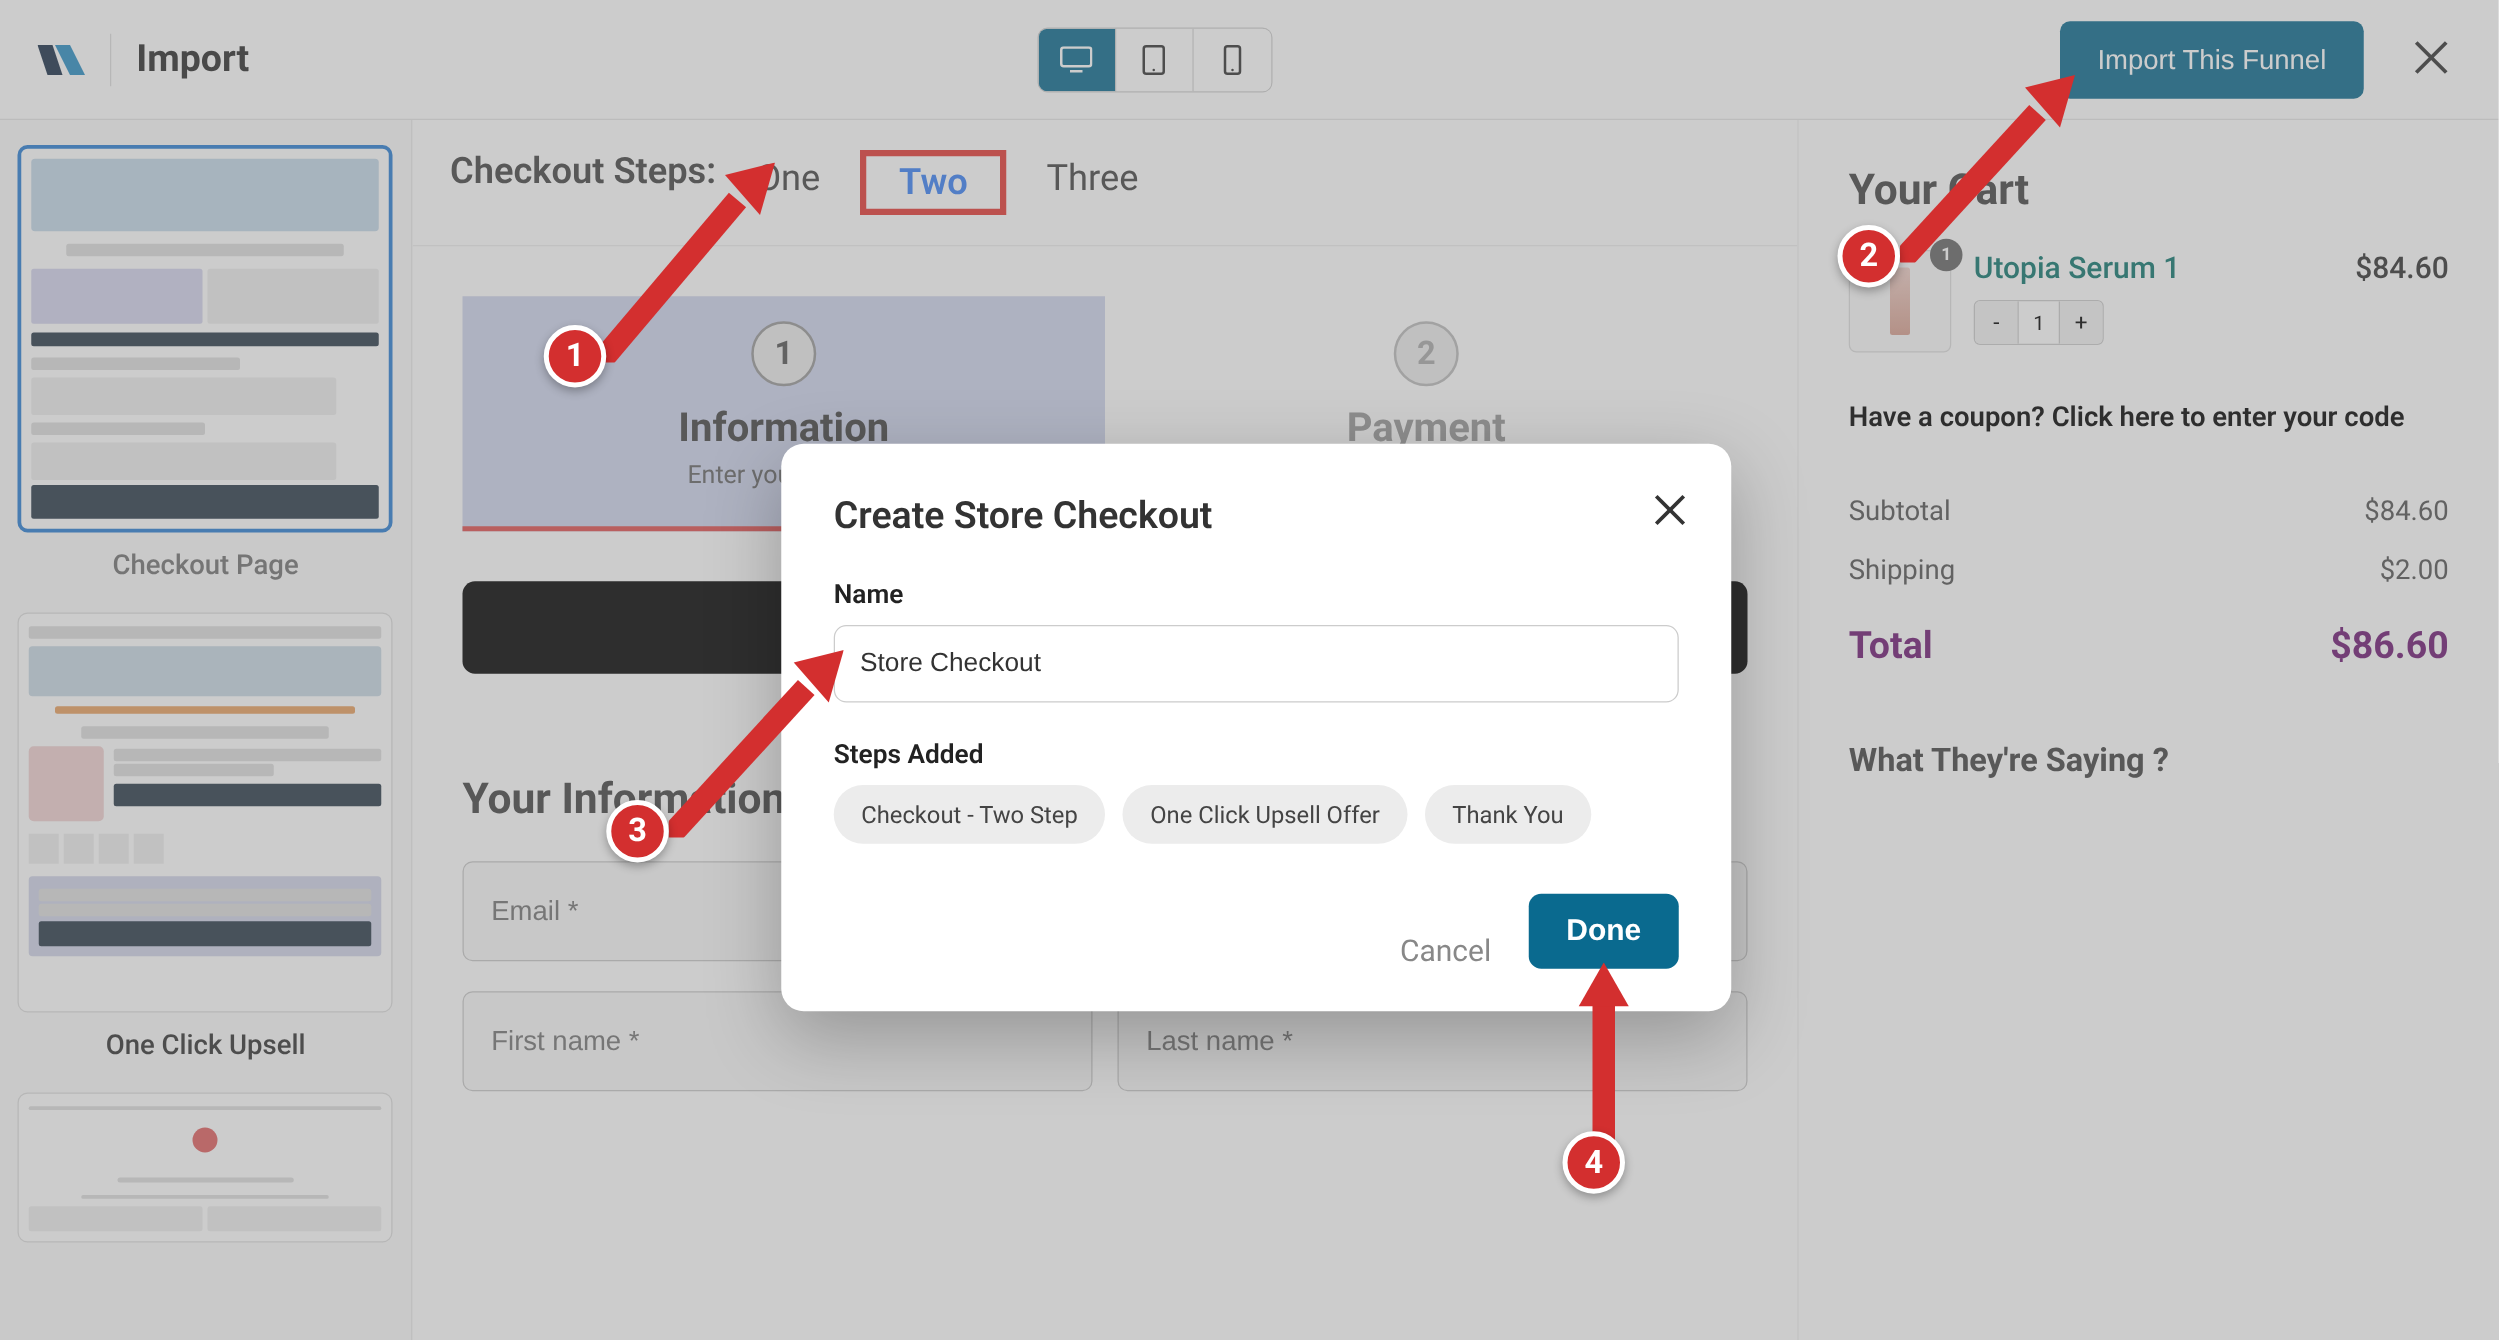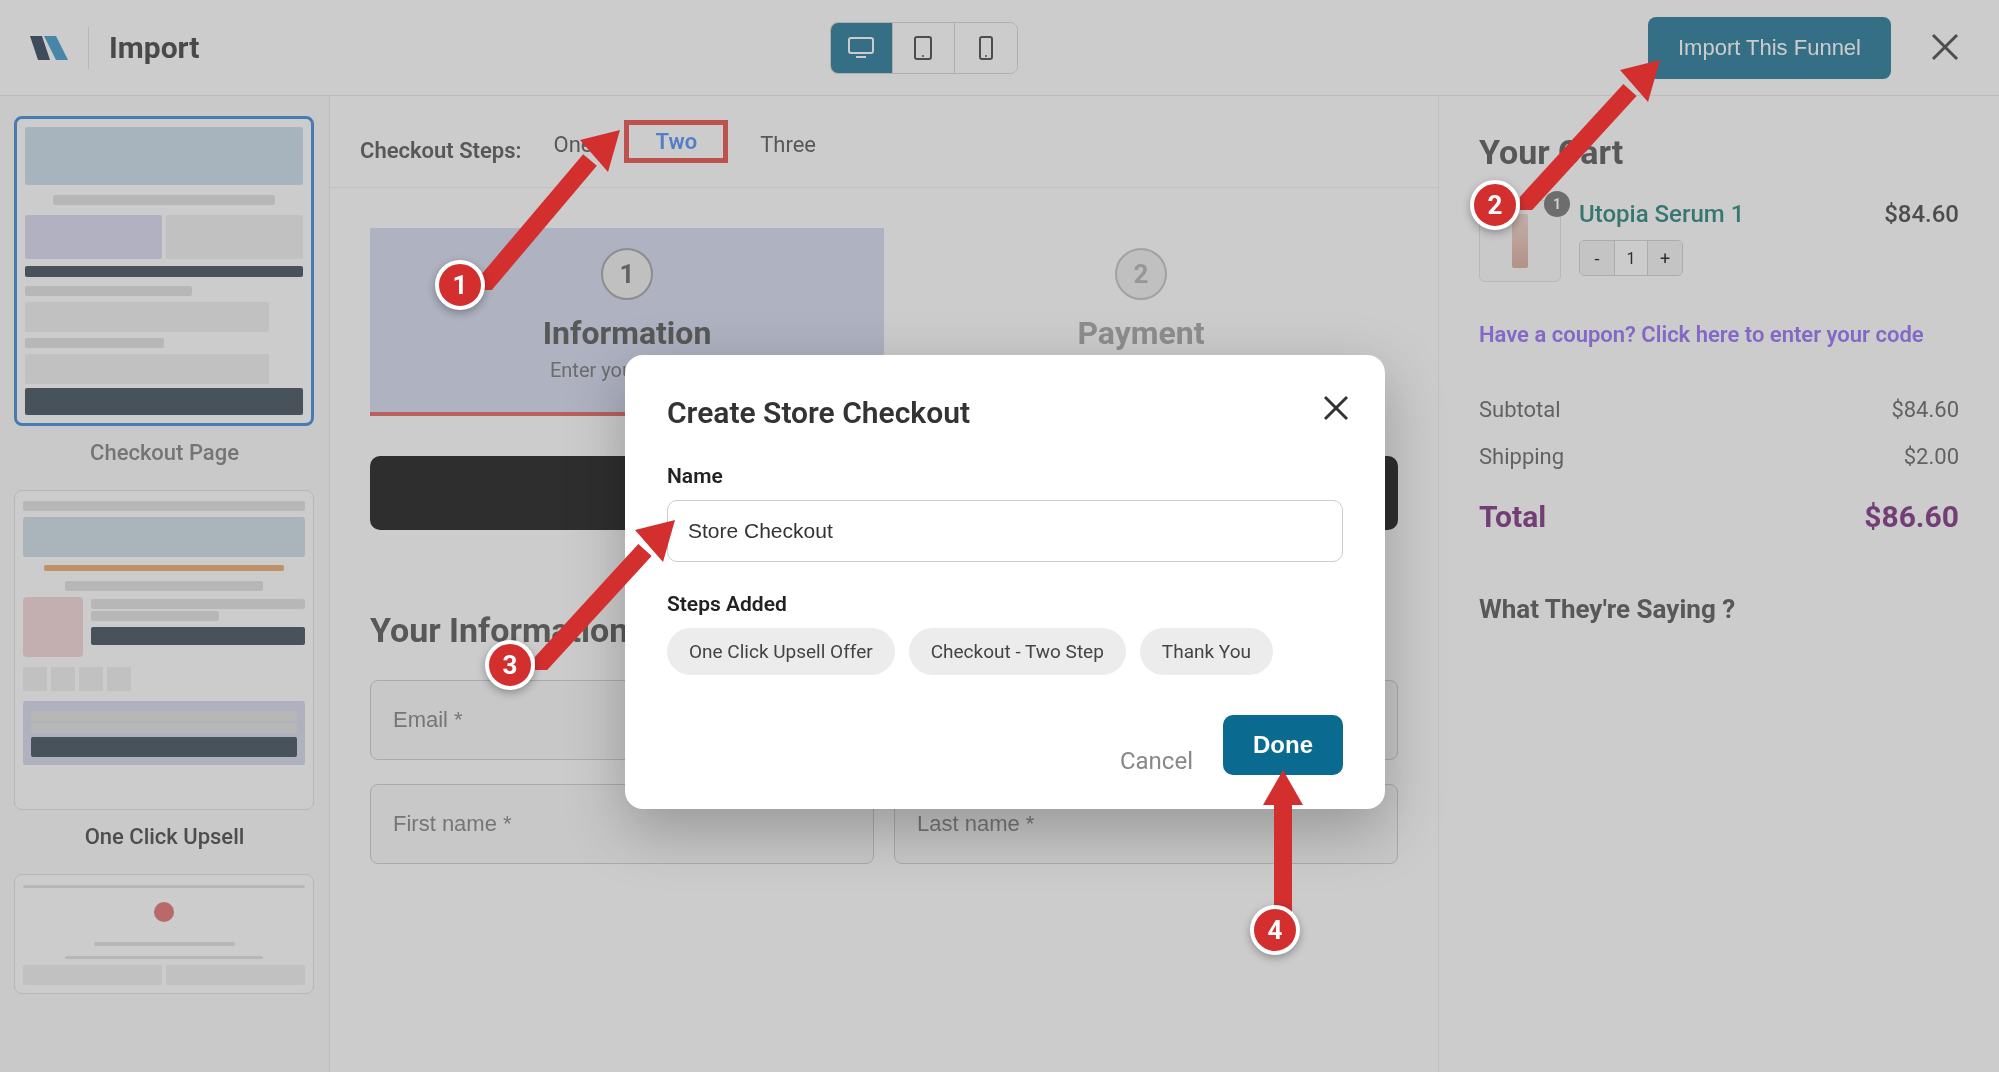--- a/index.html
+++ b/index.html
@@ -28,21 +28,21 @@
 .thumb-label { margin-top: 14px; font-size: 22px; font-weight: 500; }
 .thumb-label.blue { color: #737373; }
 .thumb-label.dark { color: #333; }
 .mini-block { background: #c4d8e8; height: 60px; border-radius: 3px; }
 .mini-row { display: flex; gap: 4px; }
 .mini-col { flex: 1; background: #eee; height: 30px; border-radius: 2px; }
 .mini-text { height: 10px; background: #ddd; border-radius: 2px; margin: 2px 0; }
 .mini-dark { background: #2a3a4a; height: 28px; border-radius: 2px; }
 
 .editor { flex: 1; background: #fff; border-right: 1px solid #eee; overflow-y: auto; }
-.steps-bar { padding: 24px 30px; display: flex; align-items: flex-end; gap: 22px; font-size: 22px; color: #444; border-bottom: 1px solid #eee; }
+.steps-bar { padding: 24px 30px; display: flex; align-items: flex-start; gap: 22px; font-size: 29px; color: #444; border-bottom: 1px solid #eee; }
 .steps-label { font-weight: 600; }
 .step-opt { cursor: pointer; padding: 6px 10px; }
 .step-opt.selected { color: #3b82f6; font-weight: 600; }
 .step-highlight { border: 5px solid #e53935; padding: 4px 16px; }
 
 .checkout-wrap { padding: 0 40px 40px; }
 .step-tabs { display: flex; margin-top: 40px; }
 .step-tab { flex: 1; text-align: center; padding: 20px 10px 30px; border-bottom: 4px solid transparent; }
 .step-tab.active { background: #cfd5ed; border-bottom-color: #e05050; }
 .step-circle { width: 52px; height: 52px; border-radius: 50%; border: 2px solid #999; background: #ececec; display: inline-flex; align-items: center; justify-content: center; font-size: 26px; font-weight: 700; color: #555; margin-bottom: 14px; }
@@ -64,21 +64,21 @@
 .cart-item { display: flex; gap: 18px; align-items: flex-start; margin-bottom: 40px; }
 .cart-thumb { width: 82px; height: 82px; border: 1px solid #ddd; border-radius: 6px; position: relative; display:flex; align-items:center; justify-content:center; background:#fafafa; }
 .cart-thumb-inner { width: 16px; height: 54px; background: linear-gradient(#f0d0c8,#d8a090); border-radius: 2px; }
 .cart-badge { position: absolute; top: -10px; right: -10px; width: 26px; height: 26px; border-radius: 50%; background: #666; color: #fff; font-size: 14px; font-weight: 700; display: flex; align-items: center; justify-content: center; }
 .cart-info { flex: 1; }
 .cart-name { font-size: 24px; font-weight: 500; color: #0f766e; margin-bottom: 12px; }
 .qty-box { display: inline-flex; border: 1px solid #ccc; border-radius: 5px; overflow: hidden; }
 .qty-btn { width: 34px; height: 34px; display: flex; align-items: center; justify-content: center; cursor: pointer; background: #f2f2f2; font-size: 18px; }
 .qty-val { width: 34px; display: flex; align-items: center; justify-content: center; border-left: 1px solid #ccc; border-right: 1px solid #ccc; font-size: 16px; }
 .cart-price { font-size: 24px; font-weight: 500; color: #333; }
-.coupon-link { color: #8b5cf6; font-size: 22px; font-weight: 600; cursor: pointer; margin-bottom: 50px; display: block; }
+.coupon-link { color: #000000; font-size: 22px; font-weight: 600; cursor: pointer; margin-bottom: 50px; display: block; }
 .totals-row { display: flex; justify-content: space-between; font-size: 22px; color: #555; margin-bottom: 22px; }
 .totals-row.grand { font-size: 30px; font-weight: 700; color: #701a75; margin-top: 30px; }
 .testimonial-h { font-size: 26px; font-weight: 700; color: #444; margin-top: 60px; }
 
 
 .dim { position: absolute; inset: 0; background: rgba(120,120,120,0.38); pointer-events: none; }
 
 
 .modal { position: absolute; top: 355px; left: 625px; width: 760px; background: #fff; border-radius: 18px; box-shadow: 0 20px 60px rgba(0,0,0,0.25); padding: 40px 42px 34px; z-index: 100; }
 .modal-title { font-size: 30px; font-weight: 600; color: #333; margin-bottom: 34px; }
@@ -294,22 +294,22 @@
   <div class="modal-close">
     <svg width="26" height="26" viewBox="0 0 26 26">
         <line x1="2" y1="2" x2="24" y2="24" stroke="#333" stroke-width="3"></line>
         <line x1="24" y1="2" x2="2" y2="24" stroke="#333" stroke-width="3"></line>
       </svg>
   </div>
   <div class="modal-label">Name</div>
   <input class="modal-input" value="Store Checkout" style="">
   <div class="modal-label">Steps Added</div>
   <div class="chips">
+    <div class="chip">Checkout - Two Step</div>
     <div class="chip">One Click Upsell Offer</div>
-    <div class="chip">Checkout - Two Step</div>
     <div class="chip">Thank You</div>
   </div>
   <div class="modal-actions">
     <span class="cancel-btn">Cancel</span>
     <button class="done-btn">Done</button>
   </div>
 </div>
 
 <div class="callout" style="top:260px;left:435px">1</div>
 <div class="arrow" style="top:130px;left:480px">

